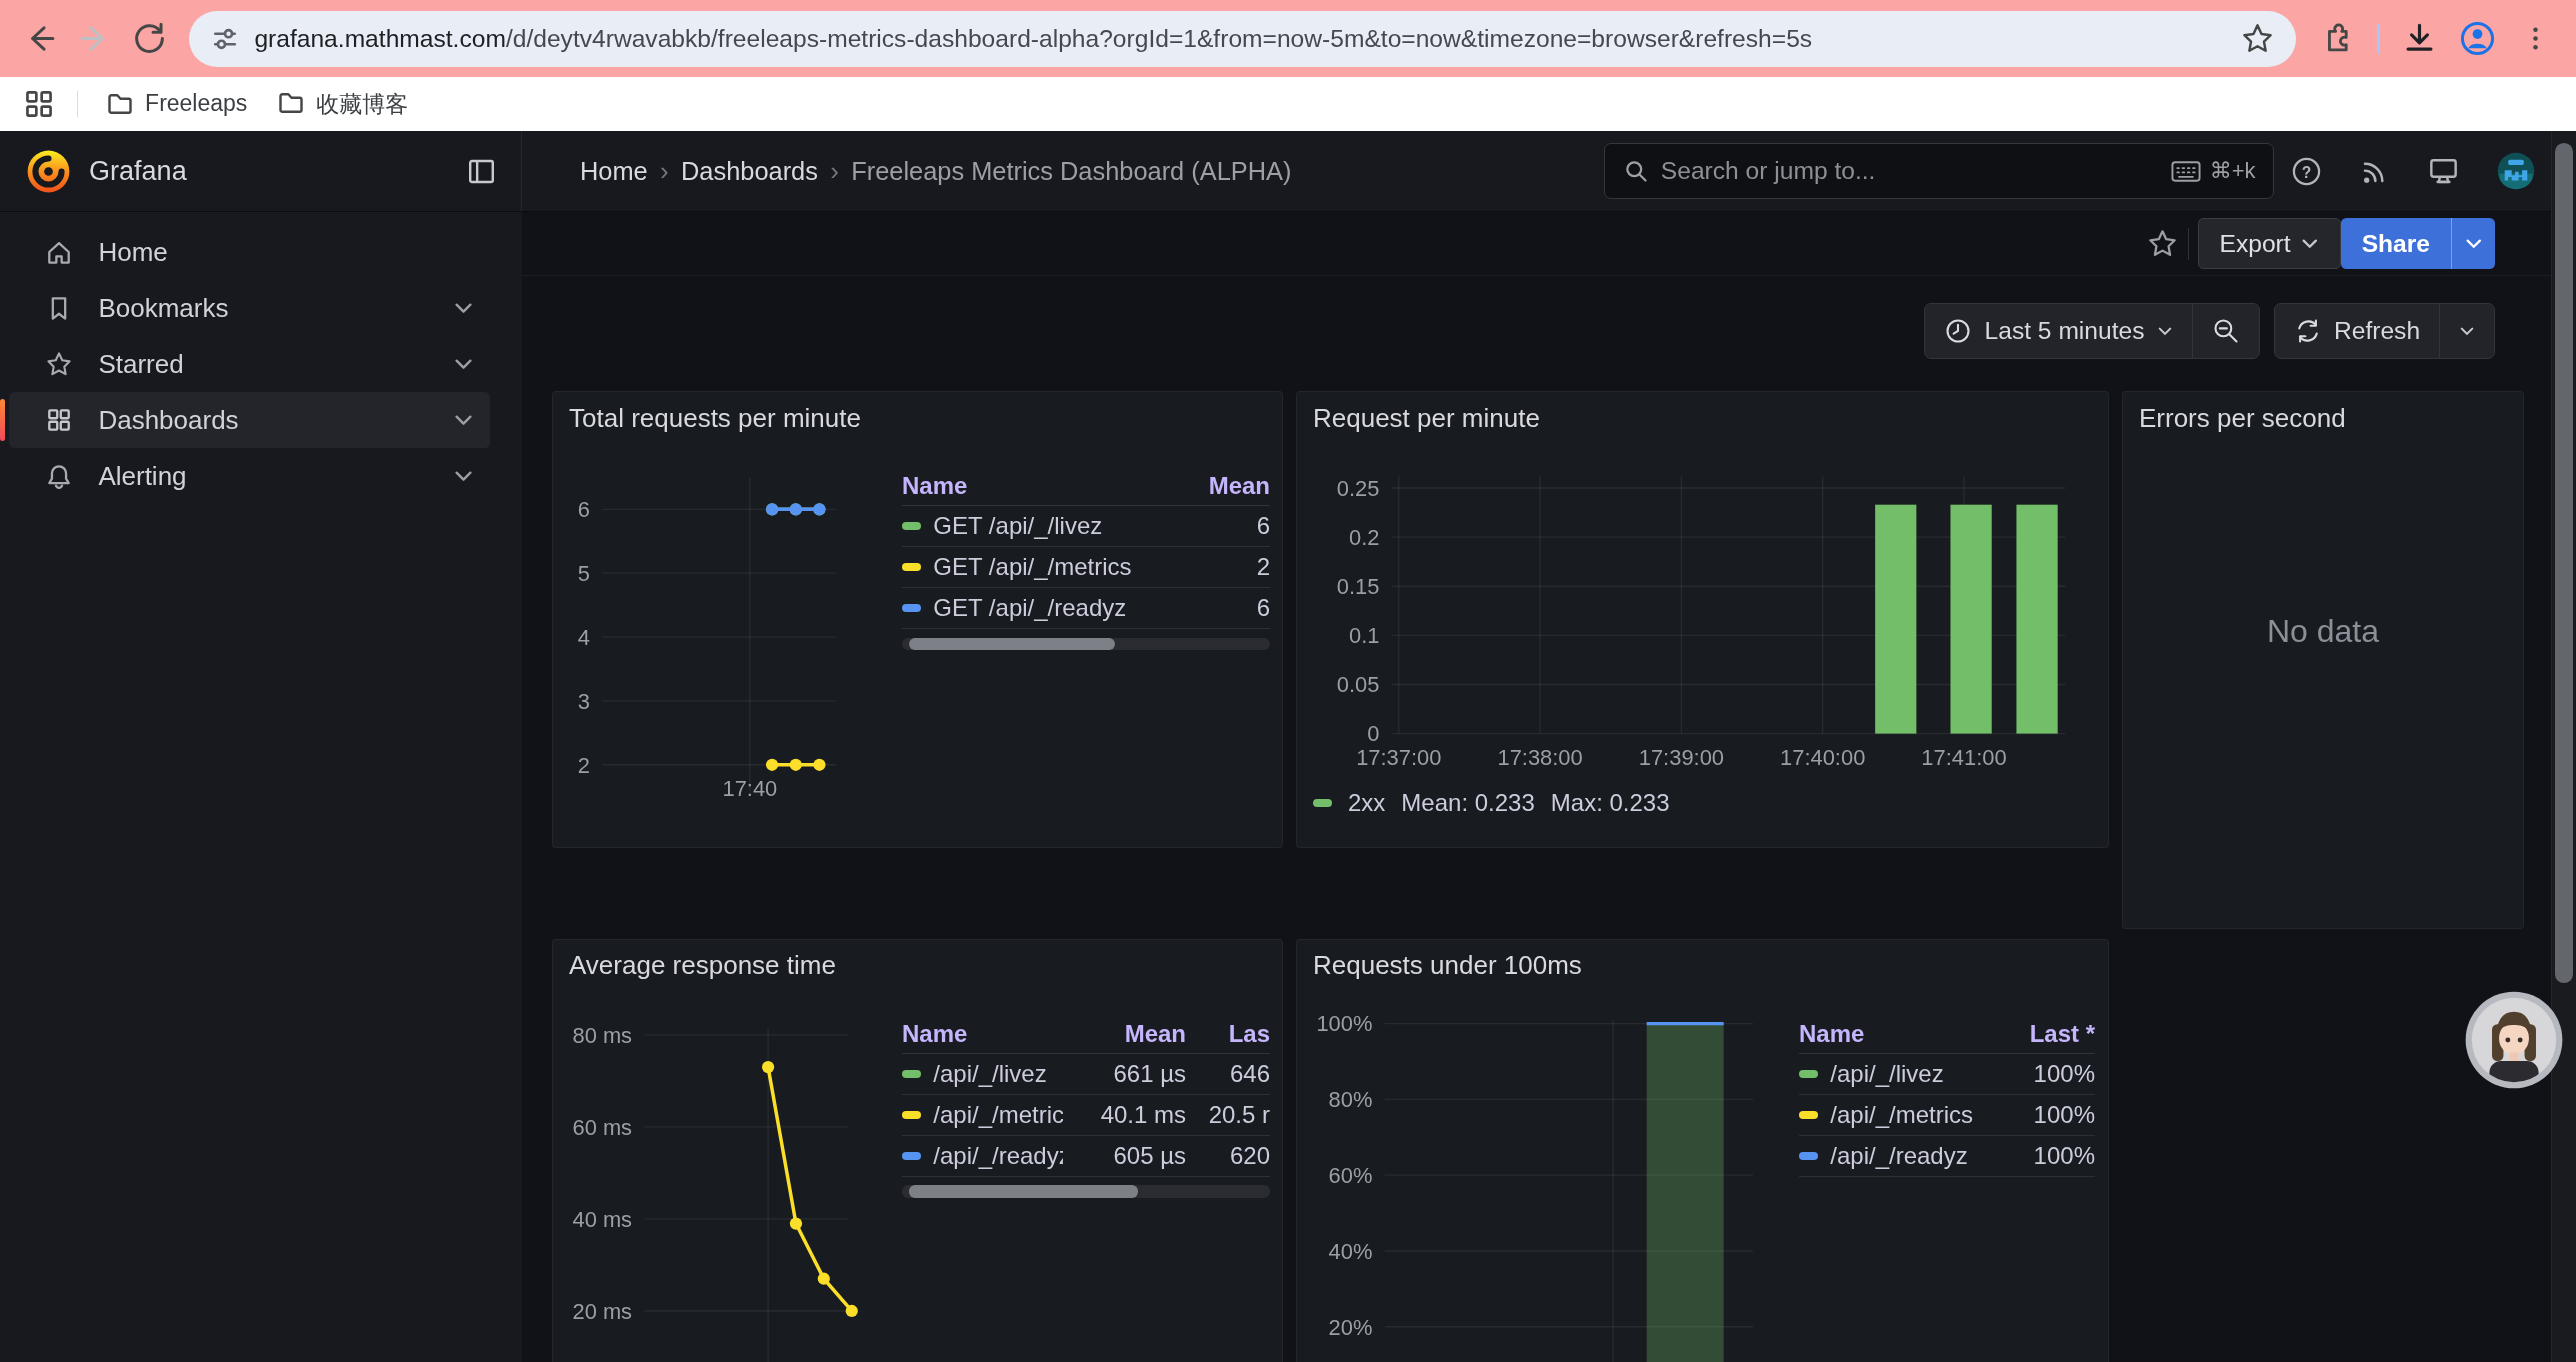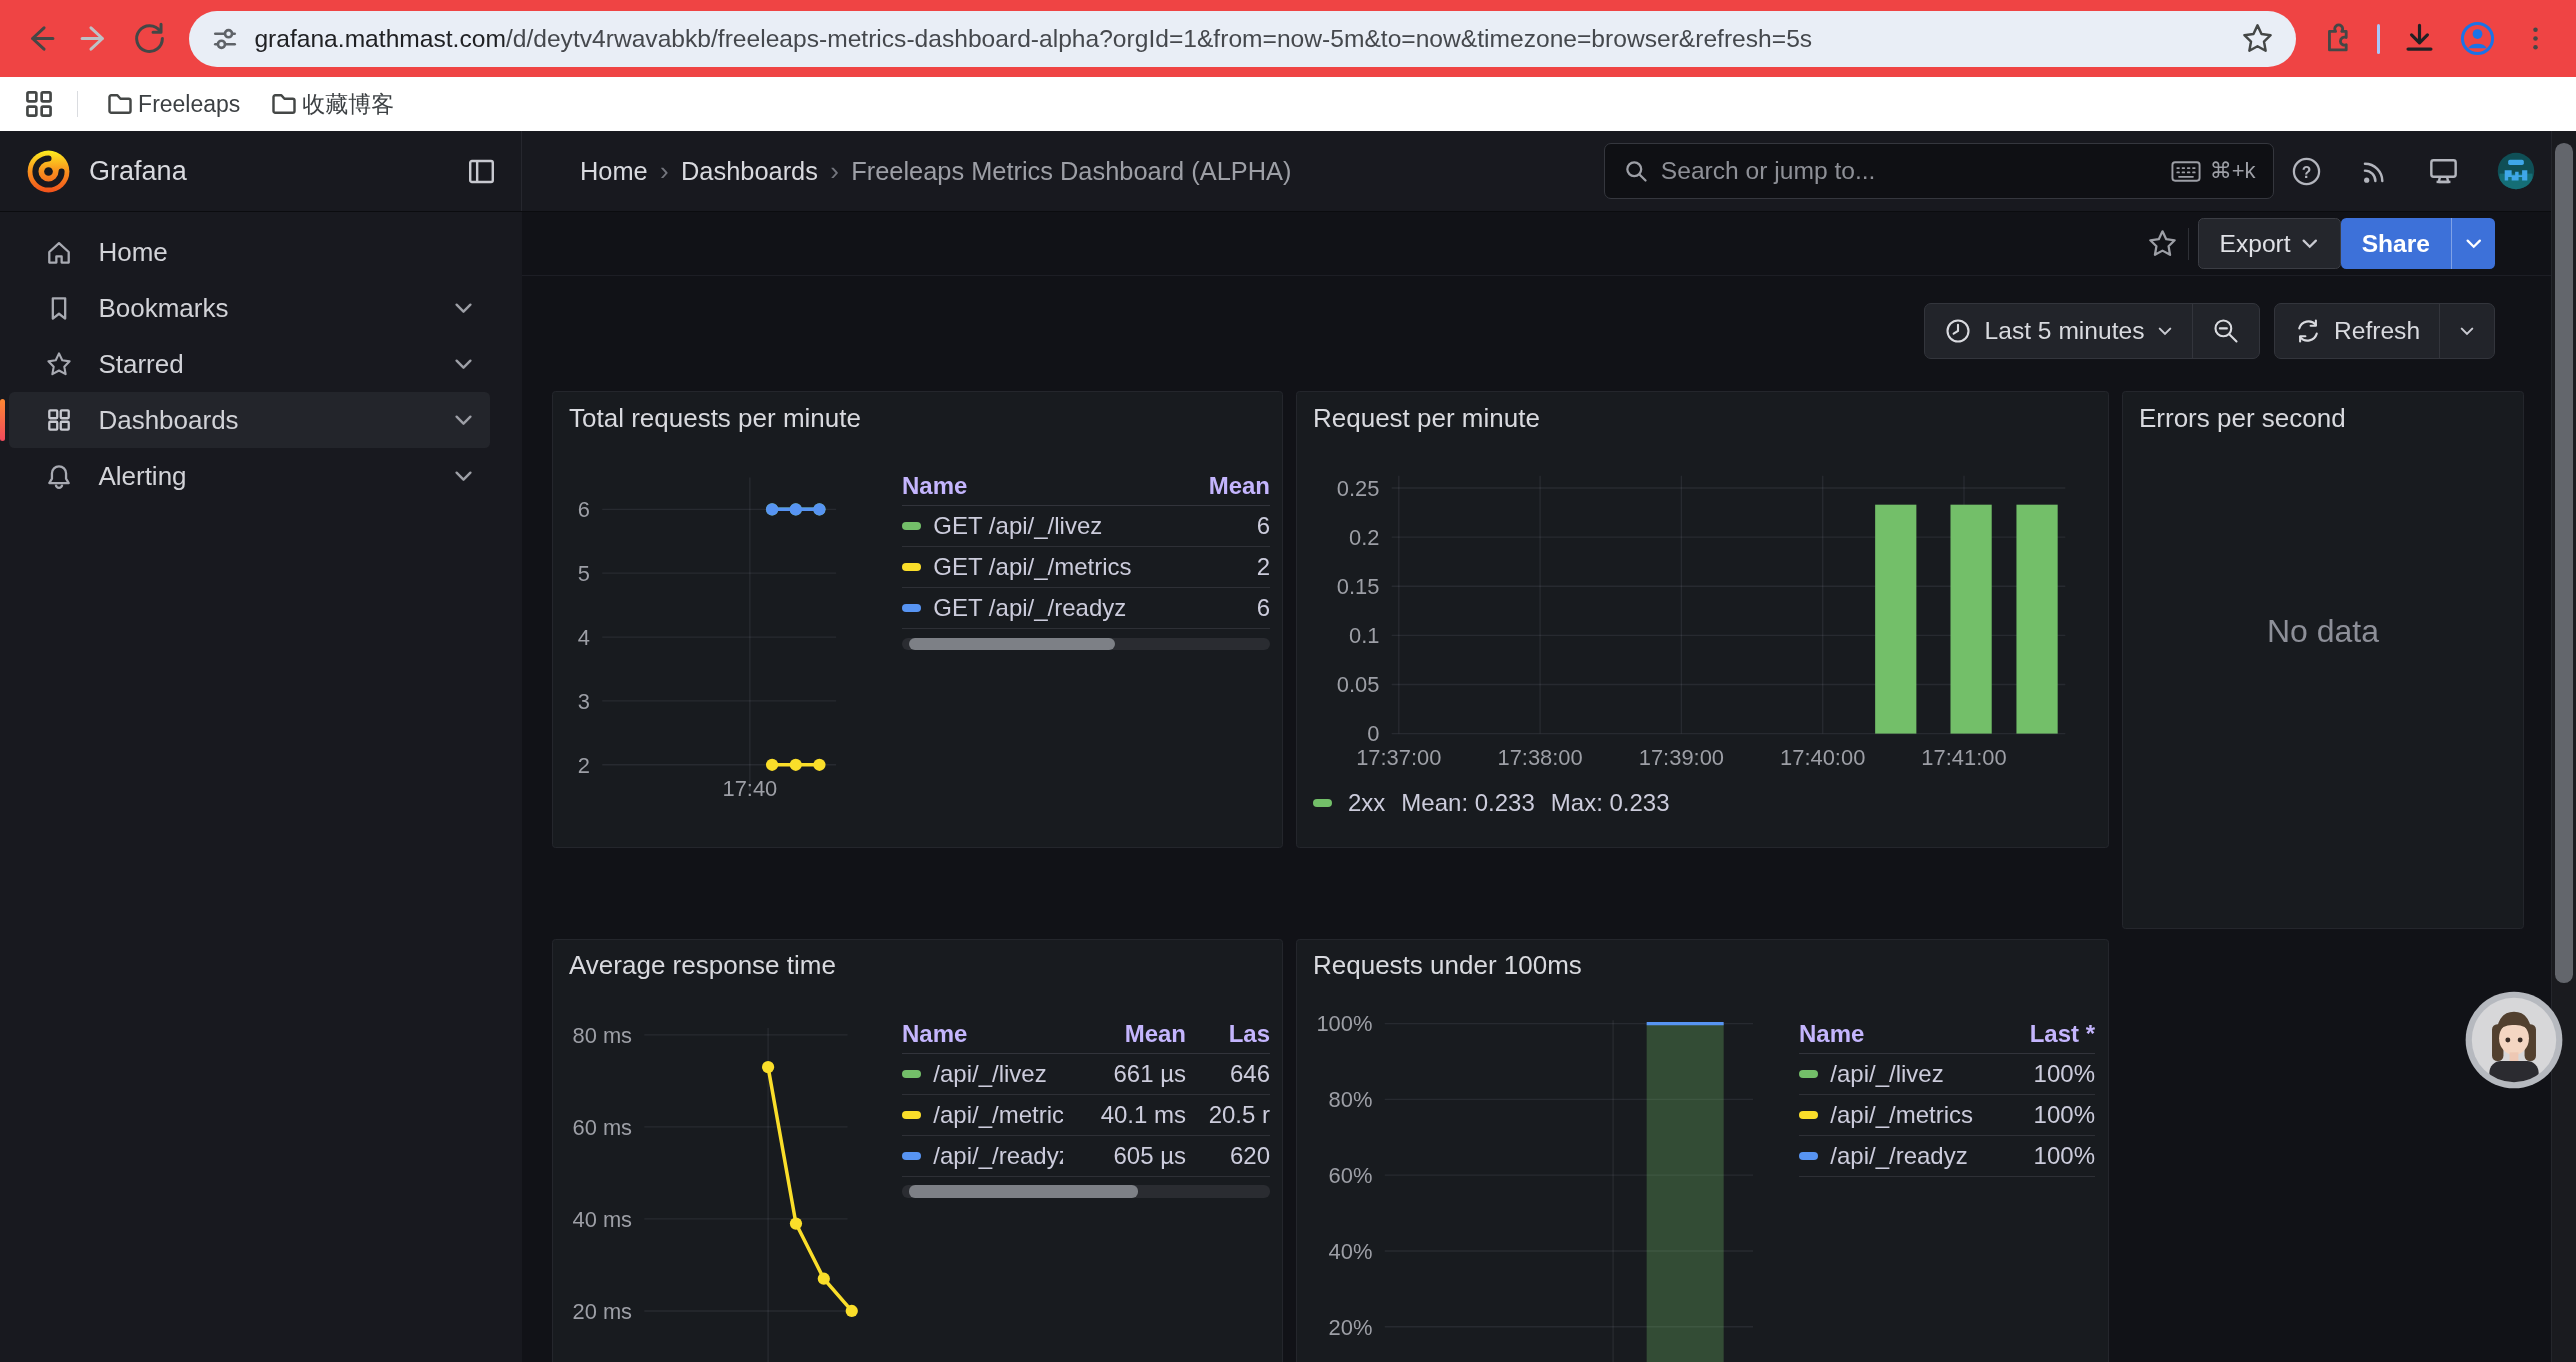--- a/index.html
+++ b/index.html
@@ -1,32 +1,32 @@
 <!DOCTYPE html>
 <html style="font-size:14px"><head>
 <meta charset="utf-8">
 <style>
   * { margin:0; padding:0; box-sizing:border-box; }
   html,body { width:2576px; height:1363px; overflow:hidden; background:#111217;
     font-family:"Liberation Sans","DejaVu Sans",sans-serif; }
   svg { display:block; }
 
   
-  .chrome { background:#ef4444; }
+  .chrome { background:#fca5a5; }
   .chrome-toolbar { height:77px; display:flex; align-items:center; padding:0 16px; gap:5.3px; }
   .nav-ic { width:49px; height:49px; border-radius:50%; display:flex; align-items:center; justify-content:center; flex:0 0 auto; }
   .urlbar { flex:1; height:56px; background:#e9eef6; border-radius:28px; display:flex; align-items:center; padding:0 21px; margin:0 10.5px; gap:14px; min-width:0; }
   .url-text { flex:1; font-size:24.6px; white-space:nowrap; overflow:hidden; }
   .url-host { color:#202124; }
   .url-path { color:#45484d; }
   .chrome-right { display:flex; align-items:center; gap:8.8px; }
   .vdiv-blue { width:2.6px; height:30px; background:#a8c7fa; border-radius:1.8px; margin:0 7px; }
 
   .bookmarks-bar { height:54px; display:flex; align-items:center; padding:0 17.5px; gap:8.8px; background:#fff; }
-  .bm-item { display:flex; align-items:center; gap:4px; font-size:23px; color:#3c4043; padding:5.3px 10.5px; border-radius:7px; }
+  .bm-item { display:flex; gap:11px; font-size:23px; color:#3c4043; padding:5.3px 10.5px; border-radius:7px; }
   .bm-div { width:0.9px; height:26px; background:#dadce0; margin:0 8.8px; }
 
   
   .grafana { position:relative; height:1231px; background:#111217; color:#ccccdc;border-radius:25px; }
 
   .gf-header { position:absolute; top:0; left:0; right:0; height:81px; background:#18191f; border-bottom:0.9px solid #0b0c0f; display:flex; z-index:5; }
   .gf-header-left { width:522px; flex:0 0 auto; display:flex; align-items:center; padding:0 23px 0 24.6px; gap:17.5px; border-right:0.9px solid #26272e; }
   .brand { font-size:27px; color:#d9dadf; }
   .spacer { flex:1; }
   .gf-header-right { flex:1; display:flex; align-items:center; padding:0 40px 0 58px; gap:16px; min-width:0; }

